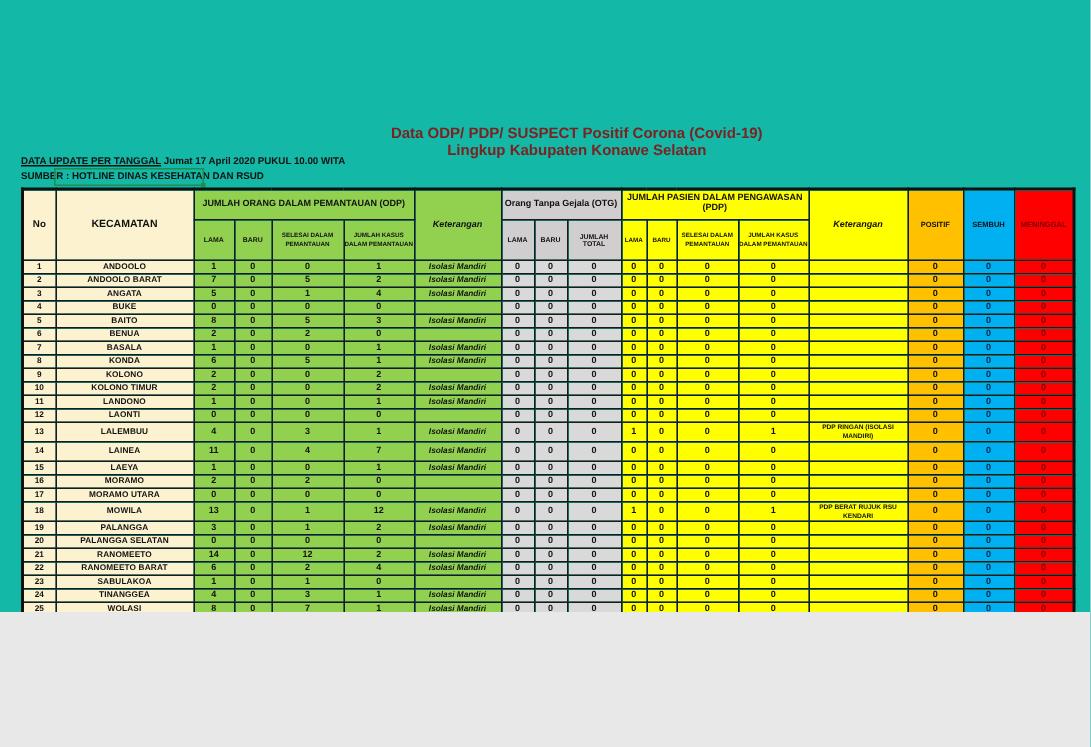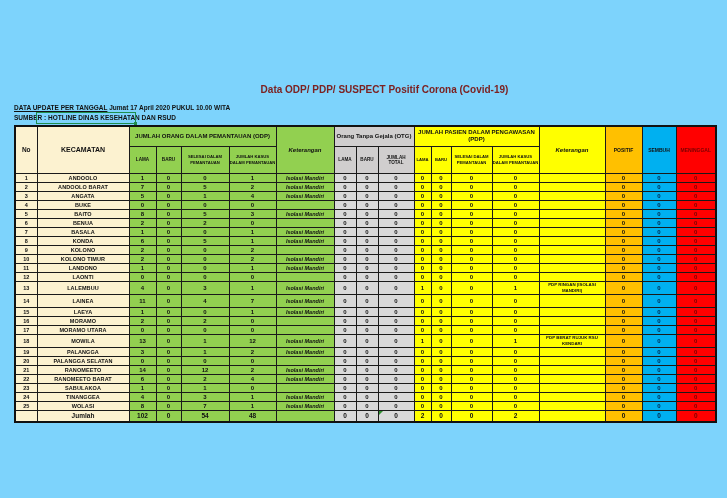--- a/index.html
+++ b/index.html
@@ -1,17 +1,17 @@
 <!DOCTYPE html>
 <html style="--c-beige: #fcf2d0; --c-green: #92d050; --c-gray_header: #d0cece; --c-gray_cell: #d9d9d9; --c-yellow: #ffff00; --c-orange: #ffc000; --c-blue: #00b0f0; --c-red: #ff0000; --c-title_text: #7b2222; --c-selection_green: #1e8e4e; --c-sembuh_text: #00264d; --c-meninggal_text: #7a0000;"><head>
 <meta charset="utf-8">
 <style>
   html,body{margin:0;padding:0;background:#e8e8e8;}
   .page{
-    position:relative;width:727px;height:498px;background:#7dd3fc;
+    position:relative;width:727px;height:408px;background:#14b8a6;
     font-family:"Liberation Sans", sans-serif; color:#111; overflow:hidden;
   }
   
   .title{position:absolute;top:84px;left:42px;right:0;text-align:center;
     font-weight:bold;font-size:10px;line-height:11px;color:var(--c-title_text,#7b2222);}
   .meta{position:absolute;left:14px;top:103px;font-size:6.5px;line-height:10px;font-weight:bold;color:#111;}
   .meta .u{text-decoration:underline;}
   .selection-box{position:absolute;left:36px;top:112px;width:100px;height:12px;
     border:1.5px solid var(--c-selection_green,#1e8e4e);box-sizing:border-box;pointer-events:auto;}
   .selection-box .handle{position:absolute;right:-2px;bottom:-2px;width:3px;height:3px;
@@ -56,20 +56,21 @@
   .tri{position:absolute;top:0;left:0;width:0;height:0;
     border-left:4px solid #2f8f2f;border-bottom:4px solid transparent;}
 </style>
 </head>
 <body>
 
 <div class="page">
 
   <div class="title">
     <div>Data ODP/ PDP/ SUSPECT Positif Corona (Covid-19)</div>
+    <div>Lingkup Kabupaten Konawe Selatan</div>
   </div>
 
   <div class="meta">
     <div><span class="u">DATA UPDATE PER TANGGAL</span> <span>Jumat 17 April 2020 PUKUL 10.00 WITA</span></div>
     <div>SUMBER : HOTLINE DINAS KESEHATAN DAN RSUD</div>
   </div>
 
   <div class="selection-box">
     <span class="handle"></span>
   </div>

